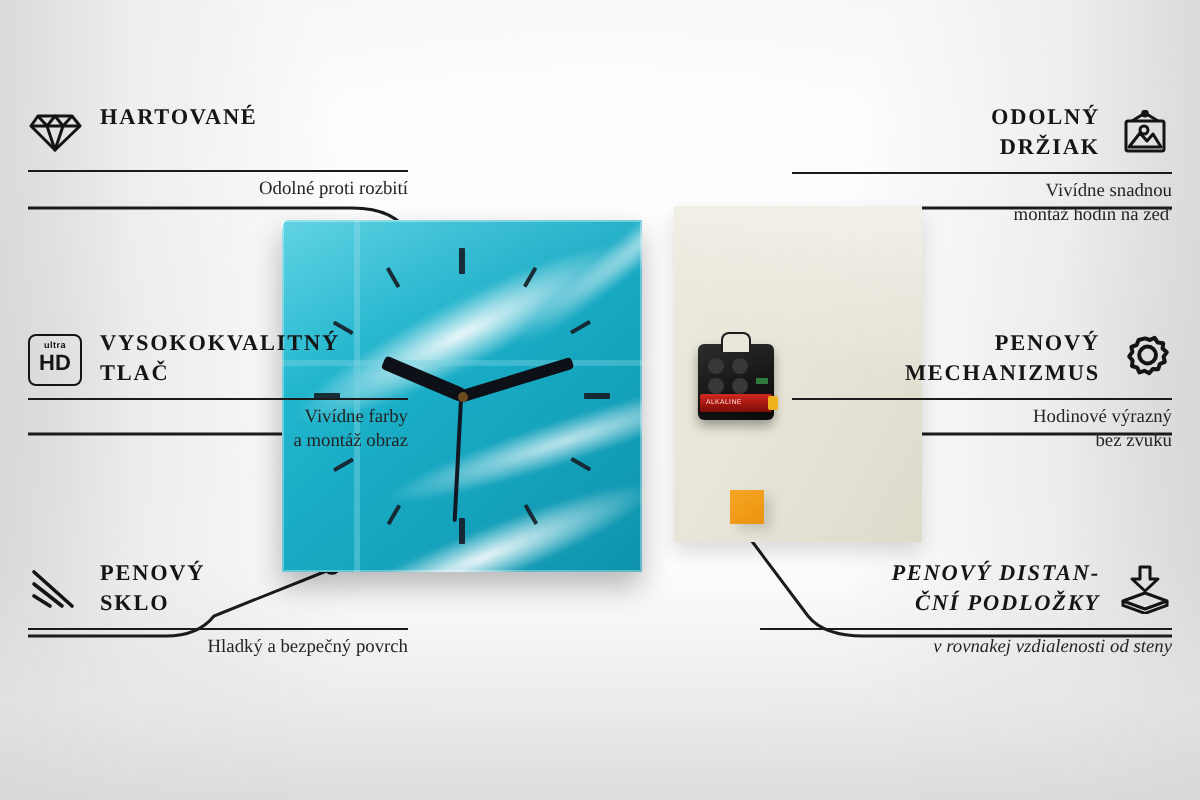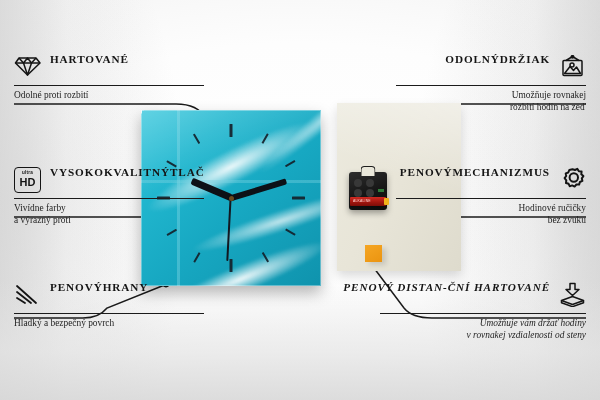--- a/index.html
+++ b/index.html
@@ -26,30 +26,30 @@
       radial-gradient(ellipse 40% 120% at 97% 50%, rgba(170,170,170,.30) 0%, rgba(170,170,170,0) 70%);
   }
   .bg-floor{position:absolute;left:0;right:0;bottom:0;height:120px;
     background:linear-gradient(180deg, rgba(255,255,255,0) 0%, rgba(228,228,228,.65) 60%, rgba(216,216,216,.85) 100%);
   }
 
   
   .feat{position:absolute;width:190px;}
   .feat .head{display:flex;align-items:flex-start;gap:9px;}
   .feat.right .head{flex-direction:row-reverse;}
-  .titles{display:flex;flex-direction:row;justify-content:center;}
+  .titles{display:flex;flex-direction:column;justify-content:center;}
   .t-line{
     font-family:"Liberation Serif", serif;
     font-weight:700;font-size:11.2px;letter-spacing:.9px;
     color:#151515;line-height:14.5px;white-space:nowrap;
   }
   .feat.right .titles{align-items:flex-end;text-align:right;}
   .rule{height:0;border-top:1.4px solid #1b1b1b;margin-top:5px;}
   .desc{margin-top:4px;font-size:9.4px;line-height:11.6px;color:#242424;
-    font-family:"Liberation Serif", serif;}
+    font-family:"Liberation Serif", serif;text-align:right;}
   .feat.right .desc{text-align:right;}
 
   .ico{width:27px;height:27px;flex:0 0 27px;display:flex;align-items:center;justify-content:center;margin-top:1px;}
   .ico svg{display:block;}
 
   
   .hd{width:25px;height:24px;border:1.8px solid #141414;border-radius:4px;
       display:flex;flex-direction:column;align-items:center;justify-content:center;line-height:1;}
   .hd .u{font-size:4.6px;font-weight:700;letter-spacing:.2px;color:#141414;font-family:"Liberation Sans",sans-serif;}
   .hd .b{font-size:11px;font-weight:700;color:#141414;font-family:"Liberation Sans",sans-serif;margin-top:.5px;}
@@ -229,38 +229,38 @@
         </div>
       </div>
       <div class="titles">
         <div class="t-line">VYSOKOKVALITNÝ</div>
         <div class="t-line">TLAČ</div>
       </div>
     </div>
     <div class="rule"></div>
     <div class="desc">
       <div>Vivídne farby</div>
-      <div>a výrazný proti</div>
+      <div>a montáž obraz</div>
     </div>
   </div>
 
   <div class="feat left" style="left:14px;top:280px;">
     <div class="head">
       <div class="ico">
         <svg width="27" height="23" viewBox="0 0 27 23">
             <g stroke="#141414" stroke-width="1.8" stroke-linecap="round">
           <path d="M3 3 L22 20"></path>
               <path d="M3 9 L17 20"></path>
               <path d="M3 15 L11 20"></path>
             </g>
           </svg>
       </div>
       <div class="titles">
         <div class="t-line">PENOVÝ</div>
-        <div class="t-line">HRANY</div>
+        <div class="t-line">SKLO</div>
       </div>
     </div>
     <div class="rule"></div>
     <div class="desc">
       <div>Hladký a bezpečný povrch</div>
     </div>
   </div>
 
   <div class="feat right" style="left:396px;top:52px;">
     <div class="head">
@@ -275,63 +275,62 @@
             </g>
           </svg>
       </div>
       <div class="titles">
         <div class="t-line">ODOLNÝ</div>
         <div class="t-line">DRŽIAK</div>
       </div>
     </div>
     <div class="rule"></div>
     <div class="desc">
-      <div>Umožňuje rovnakej</div>
-      <div>rozbití hodin na zeď</div>
+      <div>Vivídne snadnou</div>
+      <div>montáž hodin na zeď</div>
     </div>
   </div>
 
   <div class="feat right" style="left:396px;top:165px;">
     <div class="head">
       <div class="ico">
         <svg width="27" height="26" viewBox="0 0 27 26">
             <g fill="none" stroke="#141414" stroke-width="2" stroke-linejoin="round">
           <path d="M13.5 2.2 L16 3 L18.3 1.9 L19.9 4.3 L22.6 4.6 L22.3 7.3 L24.4 9.1 L22.8 11.3 L23.4 13.9 L20.9 15 L20.1 17.6 L17.4 17.5 L15.6 19.6 L13.2 18.4 L10.7 19.2 L9.6 16.8 L7 16 L7.3 13.3 L5.6 11.2 L7.2 9 L6.7 6.4 L9.3 5.5 L10.3 3 Z"></path>
           <circle cx="14.8" cy="10.5" r="4.2"></circle>
             </g>
           </svg>
       </div>
       <div class="titles">
         <div class="t-line">PENOVÝ</div>
         <div class="t-line">MECHANIZMUS</div>
       </div>
     </div>
     <div class="rule"></div>
     <div class="desc">
-      <div>Hodinové ručičky</div>
+      <div>Hodinové výrazný</div>
       <div>bez zvuku</div>
     </div>
   </div>
 
   <div class="feat right" style="left:380px;top:280px;width:206px;font-style:italic;">
     <div class="head">
       <div class="ico">
         <svg width="27" height="25" viewBox="0 0 27 25">
             <g fill="none" stroke="#141414" stroke-width="1.5" stroke-linejoin="round">
           <path d="M11 1.5 h5 v6 h4 l-6.5 6 -6.5 -6 h4 z"></path>
           <path d="M13.5 14.5 L2.5 18.5 L13.5 22.5 L24.5 18.5 Z"></path>
           <path d="M2.5 18.5 v2.2 L13.5 24.7 L24.5 20.7 v-2.2"></path>
             </g>
           </svg>
       </div>
       <div class="titles">
         <div class="t-line">PENOVÝ DISTAN-</div>
-        <div class="t-line">ČNÍ HARTOVANÉ</div>
-      </div>
-    </div>
-    <div class="rule"></div>
-    <div class="desc">
-      <div>Umožňuje vám držať hodiny</div>
+        <div class="t-line">ČNÍ PODLOŽKY</div>
+      </div>
+    </div>
+    <div class="rule"></div>
+    <div class="desc">
       <div>v rovnakej vzdialenosti od steny</div>
     </div>
   </div>
 
 </div>
 
 </body></html>

